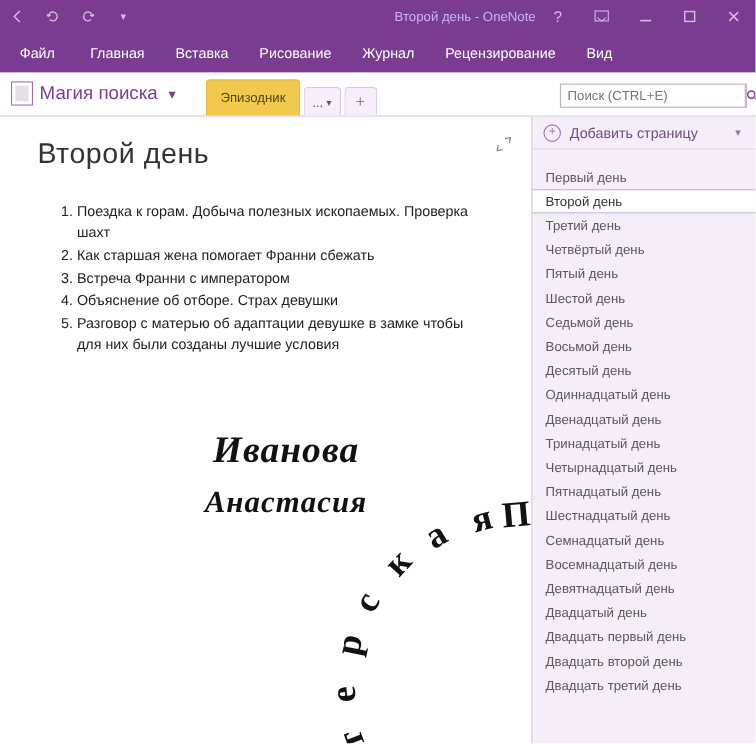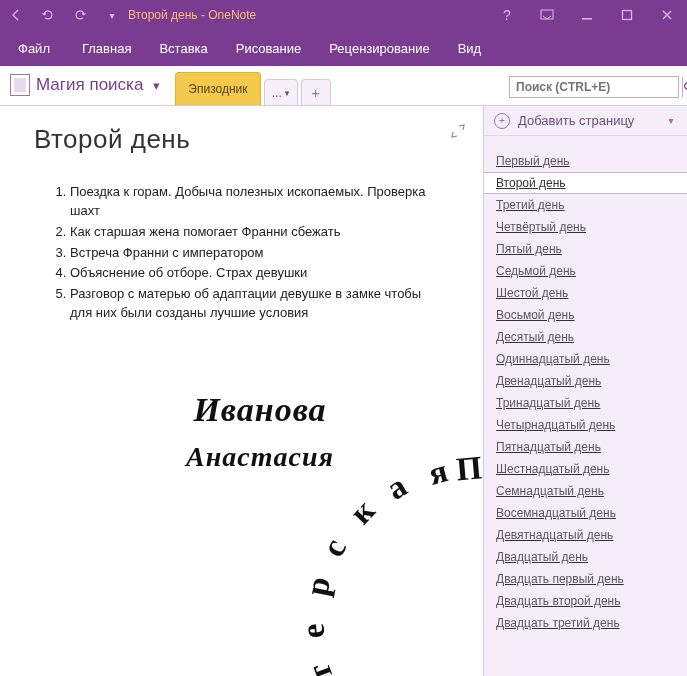--- a/index.html
+++ b/index.html
@@ -2,48 +2,48 @@
 <html><head>
 <meta charset="utf-8">
 <style>
   * { margin: 0; padding: 0; box-sizing: border-box; font-family: "Segoe UI", Arial, sans-serif; }
   body { width: 687px; height: 676px; background: #fff; overflow: hidden; font-size: 13px; color: #333; }
 
   
   .titlebar { height: 30px; background: #7a3c91; display: flex; align-items: center; color: #e8d6f0; }
   .titlebar .sys-left { display: flex; align-items: center; }
   .titlebar .sys-left .icon { width: 32px; height: 30px; display: flex; align-items: center; justify-content: center; color: #d6b9e2; }
-  .titlebar .title { flex: 1; text-align: left; font-size: 12px; color: #fdba74; }
+  .titlebar .title { flex: 1; text-align: right; font-size: 12px; color: #c4b5fd; }
   .titlebar .sys-right { display: flex; }
   .titlebar .sys-right .icon { width: 40px; height: 30px; display: flex; align-items: center; justify-content: center; color: #d6b9e2; }
   .titlebar svg { fill: currentColor; }
 
   
   .menubar { height: 36px; background: #7a3c91; display: flex; align-items: center; padding: 0 4px; }
   .menubar .menu-item { padding: 0 14px; display: flex; align-items: center; color: #fff; font-size: 13px; cursor: pointer; }
   .menubar .menu-item.file { padding: 0 18px 0 14px; }
 
   
-  .tabrow { height: 40px; border-bottom: 1px solid #d9c8e2; display: flex; align-items: flex-end; background: linear-gradient(#fff, #fff); padding-left: 10px; padding-right: 8px; gap: 0; position: relative; }
+  .tabrow { height: 40px; border-bottom: 1px solid #d9c8e2; display: flex; align-items: flex-end; background: linear-gradient(#fff, #fff); padding-left: 10px; padding-right: 8px; gap: 12px; position: relative; }
   .nb-chip { display: flex; align-items: center; height: 30px; margin-bottom: 5px; margin-right: 12px; cursor: pointer; }
   .nb-chip .nb-icon { width: 20px; height: 22px; border: 1px solid #a070b8; background: #fff; margin-right: 6px; position: relative; }
   .nb-chip .nb-icon::after { content: ''; position: absolute; left: 3px; right: 3px; top: 3px; bottom: 3px; background: #a070b8; opacity: .25; }
   .nb-chip .nb-name { color: #7a3c91; font-size: 17px; }
   .nb-chip .dd { width: 14px; height: 14px; margin-left: 6px; display: flex; align-items: center; justify-content: center; color: #7a3c91; }
 
   .sec-tabs { display: flex; align-items: flex-end; height: 100%; }
   .sec-tab { height: 26px; border: 1px solid #d9c8e2; border-bottom: none; border-top-left-radius: 4px; border-top-right-radius: 4px; display: flex; align-items: center; padding: 16px 12px; font-size: 12px; background: #f6eef9; color: #6a4a7a; margin-right: 3px; position: relative; cursor: pointer; }
   .sec-tab.active { background: #f2c94c; color: #5a4418; border-color: #e0b030; z-index: 2; }
   .sec-tab.overflow { width: 34px; justify-content: center; padding: 0; }
   .sec-tab.add { width: 30px; justify-content: center; padding: 0; color: #888; }
   .plus { font-size: 15px; line-height: 1; }
 
   .search-wrap { margin-left: auto; margin-bottom: 7px; display: flex; align-items: center; }
   .search-box { width: 170px; height: 22px; border: 1px solid #c4a9d2; display: flex; align-items: center; background: #fff; }
-  .search-box input { border: none; outline: none; flex: 1; height: 100%; padding: 0 6px; font-size: 12px; color: #555; background: transparent; font-weight: bold; }
+  .search-box input { border: none; outline: none; flex: 1; height: 100%; padding: 0 6px; font-size: 12px; color: #555; background: transparent; }
   .search-box .srch-btn { width: 24px; height: 100%; border-left: 1px solid #c4a9d2; display: flex; align-items: center; justify-content: center; color: #7a3c91; cursor: pointer; }
 
   
   .content { display: flex; height: calc(676px - 30px - 36px - 40px); }
   .page { flex: 1; padding: 18px 16px 0 34px; position: relative; overflow: hidden; }
   .page-title { font-size: 26px; font-weight: 300; color: #333; font-family: "Segoe UI Light","Segoe UI",Arial,sans-serif; letter-spacing: .5px; }
   .page-meta { margin-top: 10px; font-size: 11px; color: #888; }
   .page-meta .time { margin-left: 22px; }
 
   .note-list { margin-top: 28px; padding-left: 4px; font-size: 13px; color: #222; line-height: 1.45; max-width: 400px; }
@@ -57,21 +57,21 @@
   .watermark .center1 { top: 44%; font-size: 34px; letter-spacing: 1px; }
   .watermark .center2 { top: 56%; font-size: 28px; letter-spacing: 1px; }
   .watermark .ring span { position: absolute; left: 50%; top: 50%; transform-origin: 0 0; font-family: Georgia, 'Times New Roman', serif; font-size: 33px; font-weight: bold; color: #111; }
 
   
   .side { width: 204px; border-left: 1px solid #d9c8e2; background: #f5edf8; display: flex; flex-direction: column; }
   .add-page { height: 30px; display: flex; align-items: center; gap: 8px; padding-left: 10px; color: #6d4e7d; font-size: 13px; cursor: pointer; border-bottom: 1px solid #e3d4ea; }
   .add-page .plus-circ { width: 16px; height: 16px; border: 1px solid #9b76ad; border-radius: 50%; display: flex; align-items: center; justify-content: center; font-size: 11px; line-height: 1; color: #9b76ad; }
   .add-page .dd2 { margin-left: auto; margin-right: 8px; width: 16px; display: flex; justify-content: center; color: #9b76ad; font-size: 10px; }
 
-  .plist { flex: 1; overflow-y: auto; padding-top: 14px; text-decoration: underline; }
+  .plist { flex: 1; overflow-y: auto; padding-top: 14px; }
   .pitem { height: 22px; padding-left: 12px; padding-right: 6px; display: flex; align-items: center; font-size: 12px; color: #5d5662; cursor: pointer; white-space: nowrap; overflow: hidden; text-overflow: ellipsis; }
   .pitem.sel { background: #fff; border: 1px solid #c9b4d5; border-right: none; margin-left: -1px; color: #333; }
 
   
   .plist::-webkit-scrollbar { width: 14px; }
   .plist::-webkit-scrollbar-thumb { background: #d2c2da; }
   .plist::-webkit-scrollbar-track { background: #eee4f1; }
 </style>
 </head>
 <body>
@@ -120,20 +120,21 @@
         </svg>
     </div>
   </div>
 </div>
 
 <div class="menubar">
   <div class="menu-item file">Файл</div>
   <div class="menu-item">Главная</div>
   <div class="menu-item">Вставка</div>
   <div class="menu-item">Рисование</div>
+  <div class="menu-item">Журнал</div>
   <div class="menu-item">Рецензирование</div>
   <div class="menu-item">Вид</div>
 </div>
 
 <div class="tabrow">
   <div class="nb-chip">
     <div class="nb-icon"></div>
     <span class="nb-name">Магия поиска</span>
     <span class="dd">▾</span>
   </div>
@@ -198,22 +199,22 @@
       <span class="plus-circ">+</span>
       <span>Добавить страницу</span>
       <span class="dd2">▾</span>
     </div>
     <div class="plist" id="plist">
         <div class="pitem">Первый день</div>
         <div class="pitem sel">Второй день</div>
         <div class="pitem">Третий день</div>
         <div class="pitem">Четвёртый день</div>
         <div class="pitem">Пятый день</div>
+        <div class="pitem">Шестой день</div>
         <div class="pitem">Седьмой день</div>
-        <div class="pitem">Шестой день</div>
         <div class="pitem">Восьмой день</div>
         <div class="pitem">Десятый день</div>
         <div class="pitem">Одиннадцатый день</div>
         <div class="pitem">Двенадцатый день</div>
         <div class="pitem">Тринадцатый день</div>
         <div class="pitem">Четырнадцатый день</div>
         <div class="pitem">Пятнадцатый день</div>
         <div class="pitem">Шестнадцатый день</div>
         <div class="pitem">Семнадцатый день</div>
         <div class="pitem">Восемнадцатый день</div>

